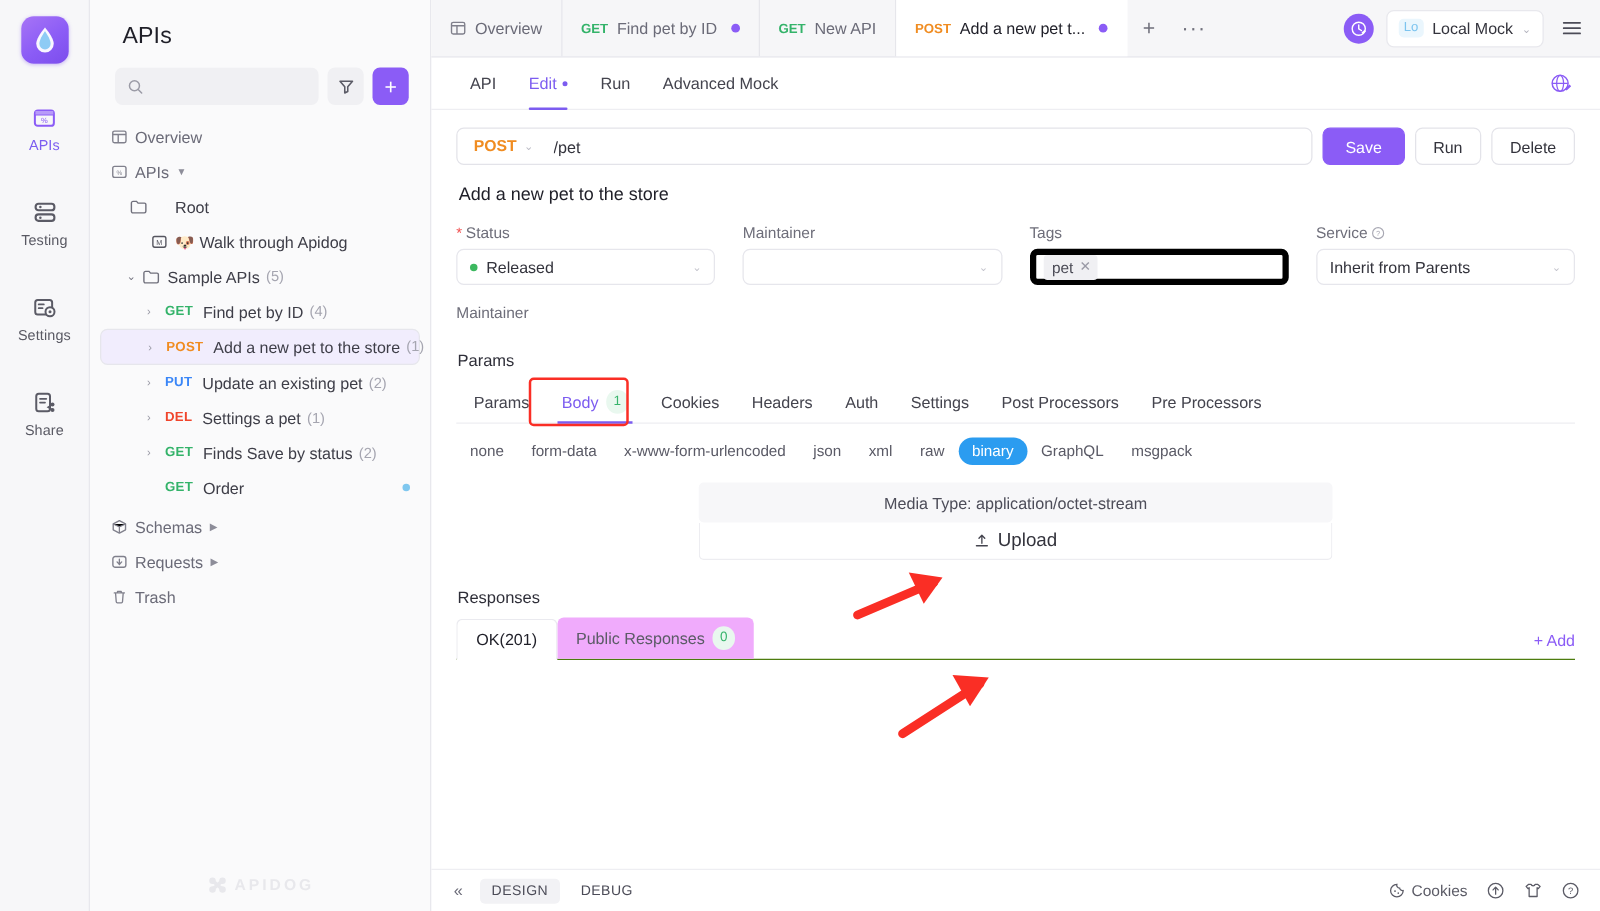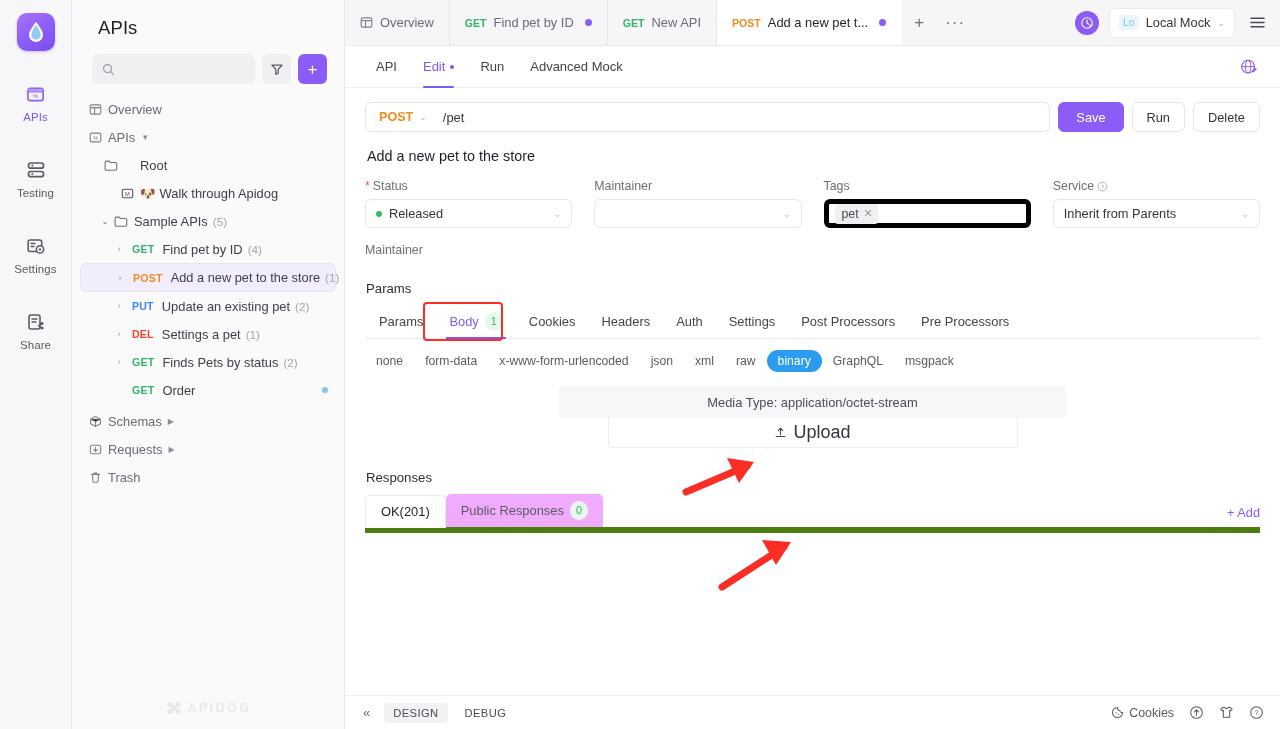--- a/index.html
+++ b/index.html
@@ -225,27 +225,27 @@
   }
   .btype.active { background:#2b9cf0; color:#fff; font-weight:400; }
 
   .bodyarea { padding-top:14px; display:flex; flex-direction:column; align-items:center; }
   .mediatype {
     width:507px; height:32px; background:#f7f7f9; border-radius:4px;
     display:flex; align-items:center; justify-content:center;
     font-size:12.9px; color:#4d4d59;
   }
   .uploadbox {
-    width:410px; height:30px; border:1px solid #ededf1; border-top:none; border-radius:0 0 4px 4px;
+    width:507px; height:30px; border:1px solid #ededf1; border-top:none; border-radius:0 0 4px 4px;
     display:flex; align-items:center; justify-content:center; gap:6px;
-    font-size:18px; color:#33333c; cursor:pointer;
+    font-size:15px; color:#33333c; cursor:pointer;
   }
 
   .resphead { font-size:13.2px; color:#2e2e38; padding: 22px 0 0 1px; }
-  .resptabs { display:flex; align-items:flex-end; margin-top:9px; border-bottom:6px solid #4d7c0f; position:relative; }
+  .resptabs { display:flex; align-items:flex-end; margin-top:9px; border-bottom:1px solid #4d7c0f; position:relative; }
   .rtab {
     font-size:12.9px; height:33px; padding: 0 15px; display:flex; align-items:center; gap:6px;
     border-radius:5px 5px 0 0; cursor:pointer; color:#5b5b66; white-space:nowrap;
   }
   .rtab.active { background:#fff; border:1px solid #eaeaef; border-bottom-color:#fff; color:#1f1f28; margin-bottom:-1px;}
   .rtab.ghost { background:#f0abfc; color:#5b5b66; }
   .rbadge { font-size:10.8px; color:#37b46b; background:#e9f8ef; border-radius:9px; padding:1px 6px; line-height:1.5; }
   .addbtn { margin-left:auto; font-size:12.8px; color:#8b5cf6; cursor:pointer; display:flex; align-items:center; gap:4px; padding-bottom:7px;}
 
   
@@ -434,21 +434,21 @@
       <div class="trow" style="padding-left:32px">
         <span class="caret">›</span>
         <span class="meth m-del" style="margin-left:6px">DEL</span>
         <span class="tlabel">Settings a pet</span>
         <span class="tcount">(1)</span>
       </div>
 
       <div class="trow" style="padding-left:32px">
         <span class="caret">›</span>
         <span class="meth m-get" style="margin-left:6px">GET</span>
-        <span class="tlabel">Finds Pets by status</span>
+        <span class="tlabel">Finds Save by status</span>
         <span class="tcount">(2)</span>
       </div>
 
       <div class="trow" style="padding-left:32px">
         <span class="caret"></span>
         <span class="meth m-get" style="margin-left:6px">GET</span>
         <span class="tlabel">Order</span>
         <span class="tdot"></span>
       </div>
 

